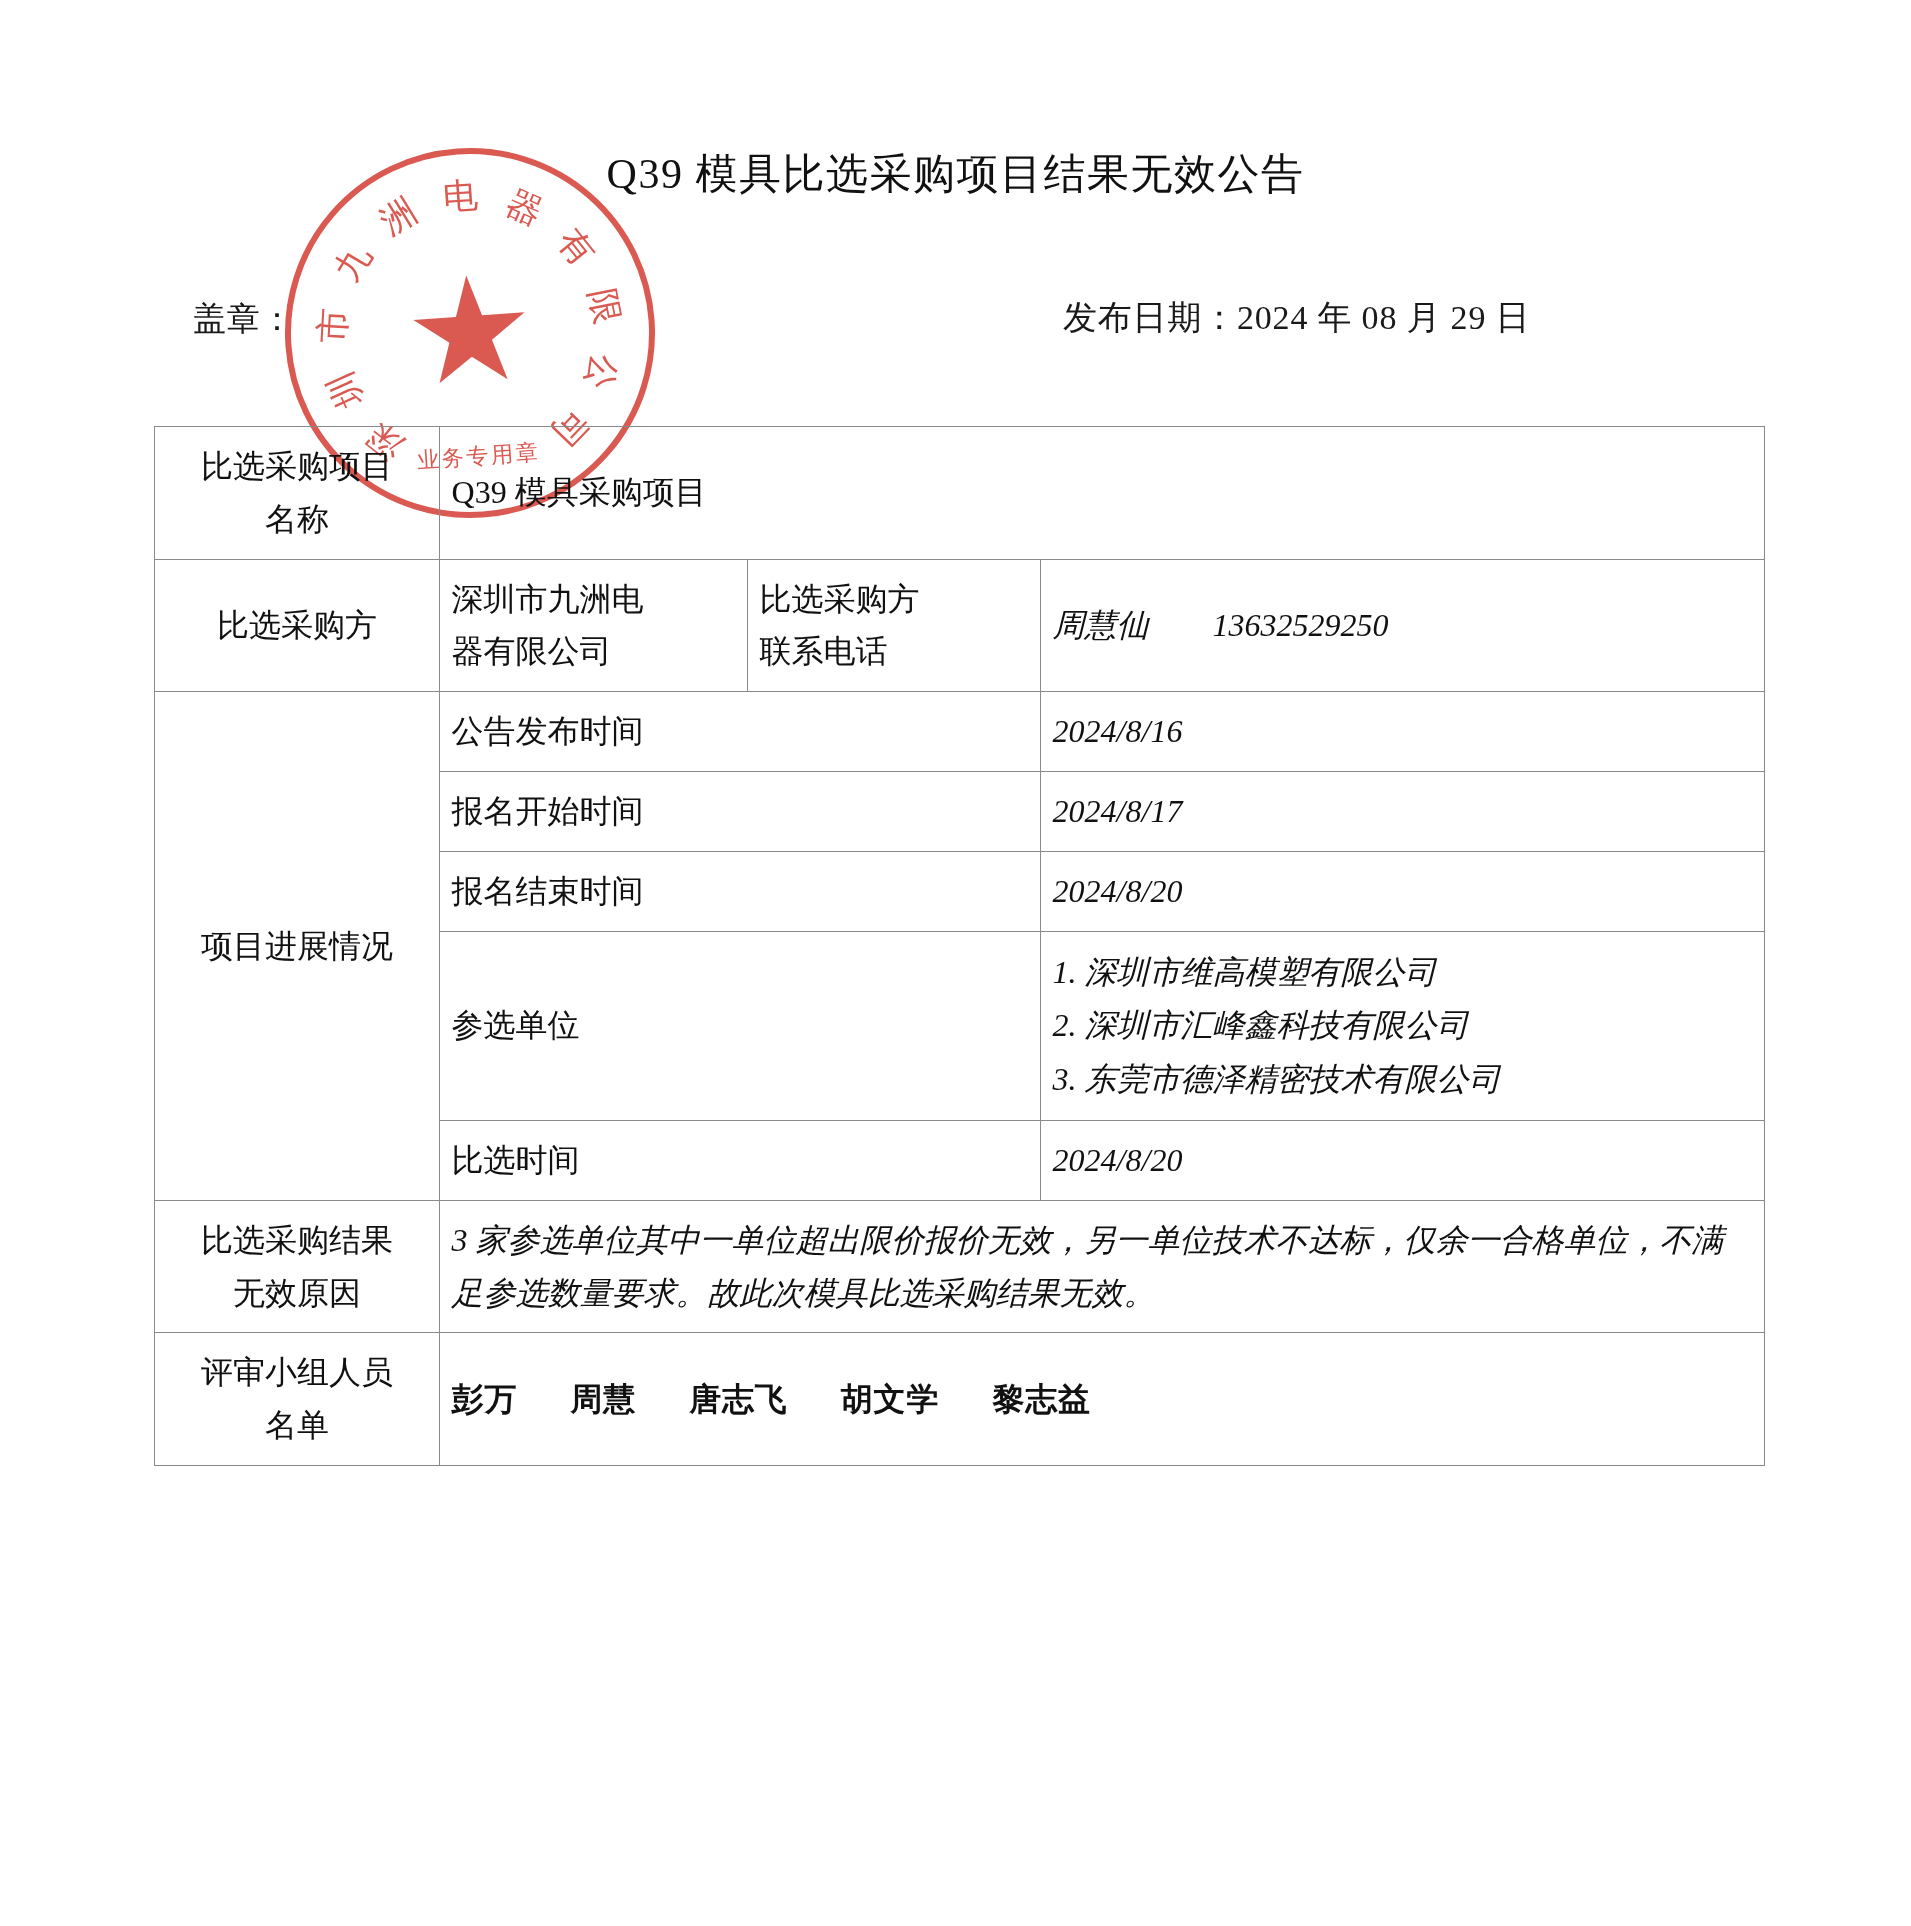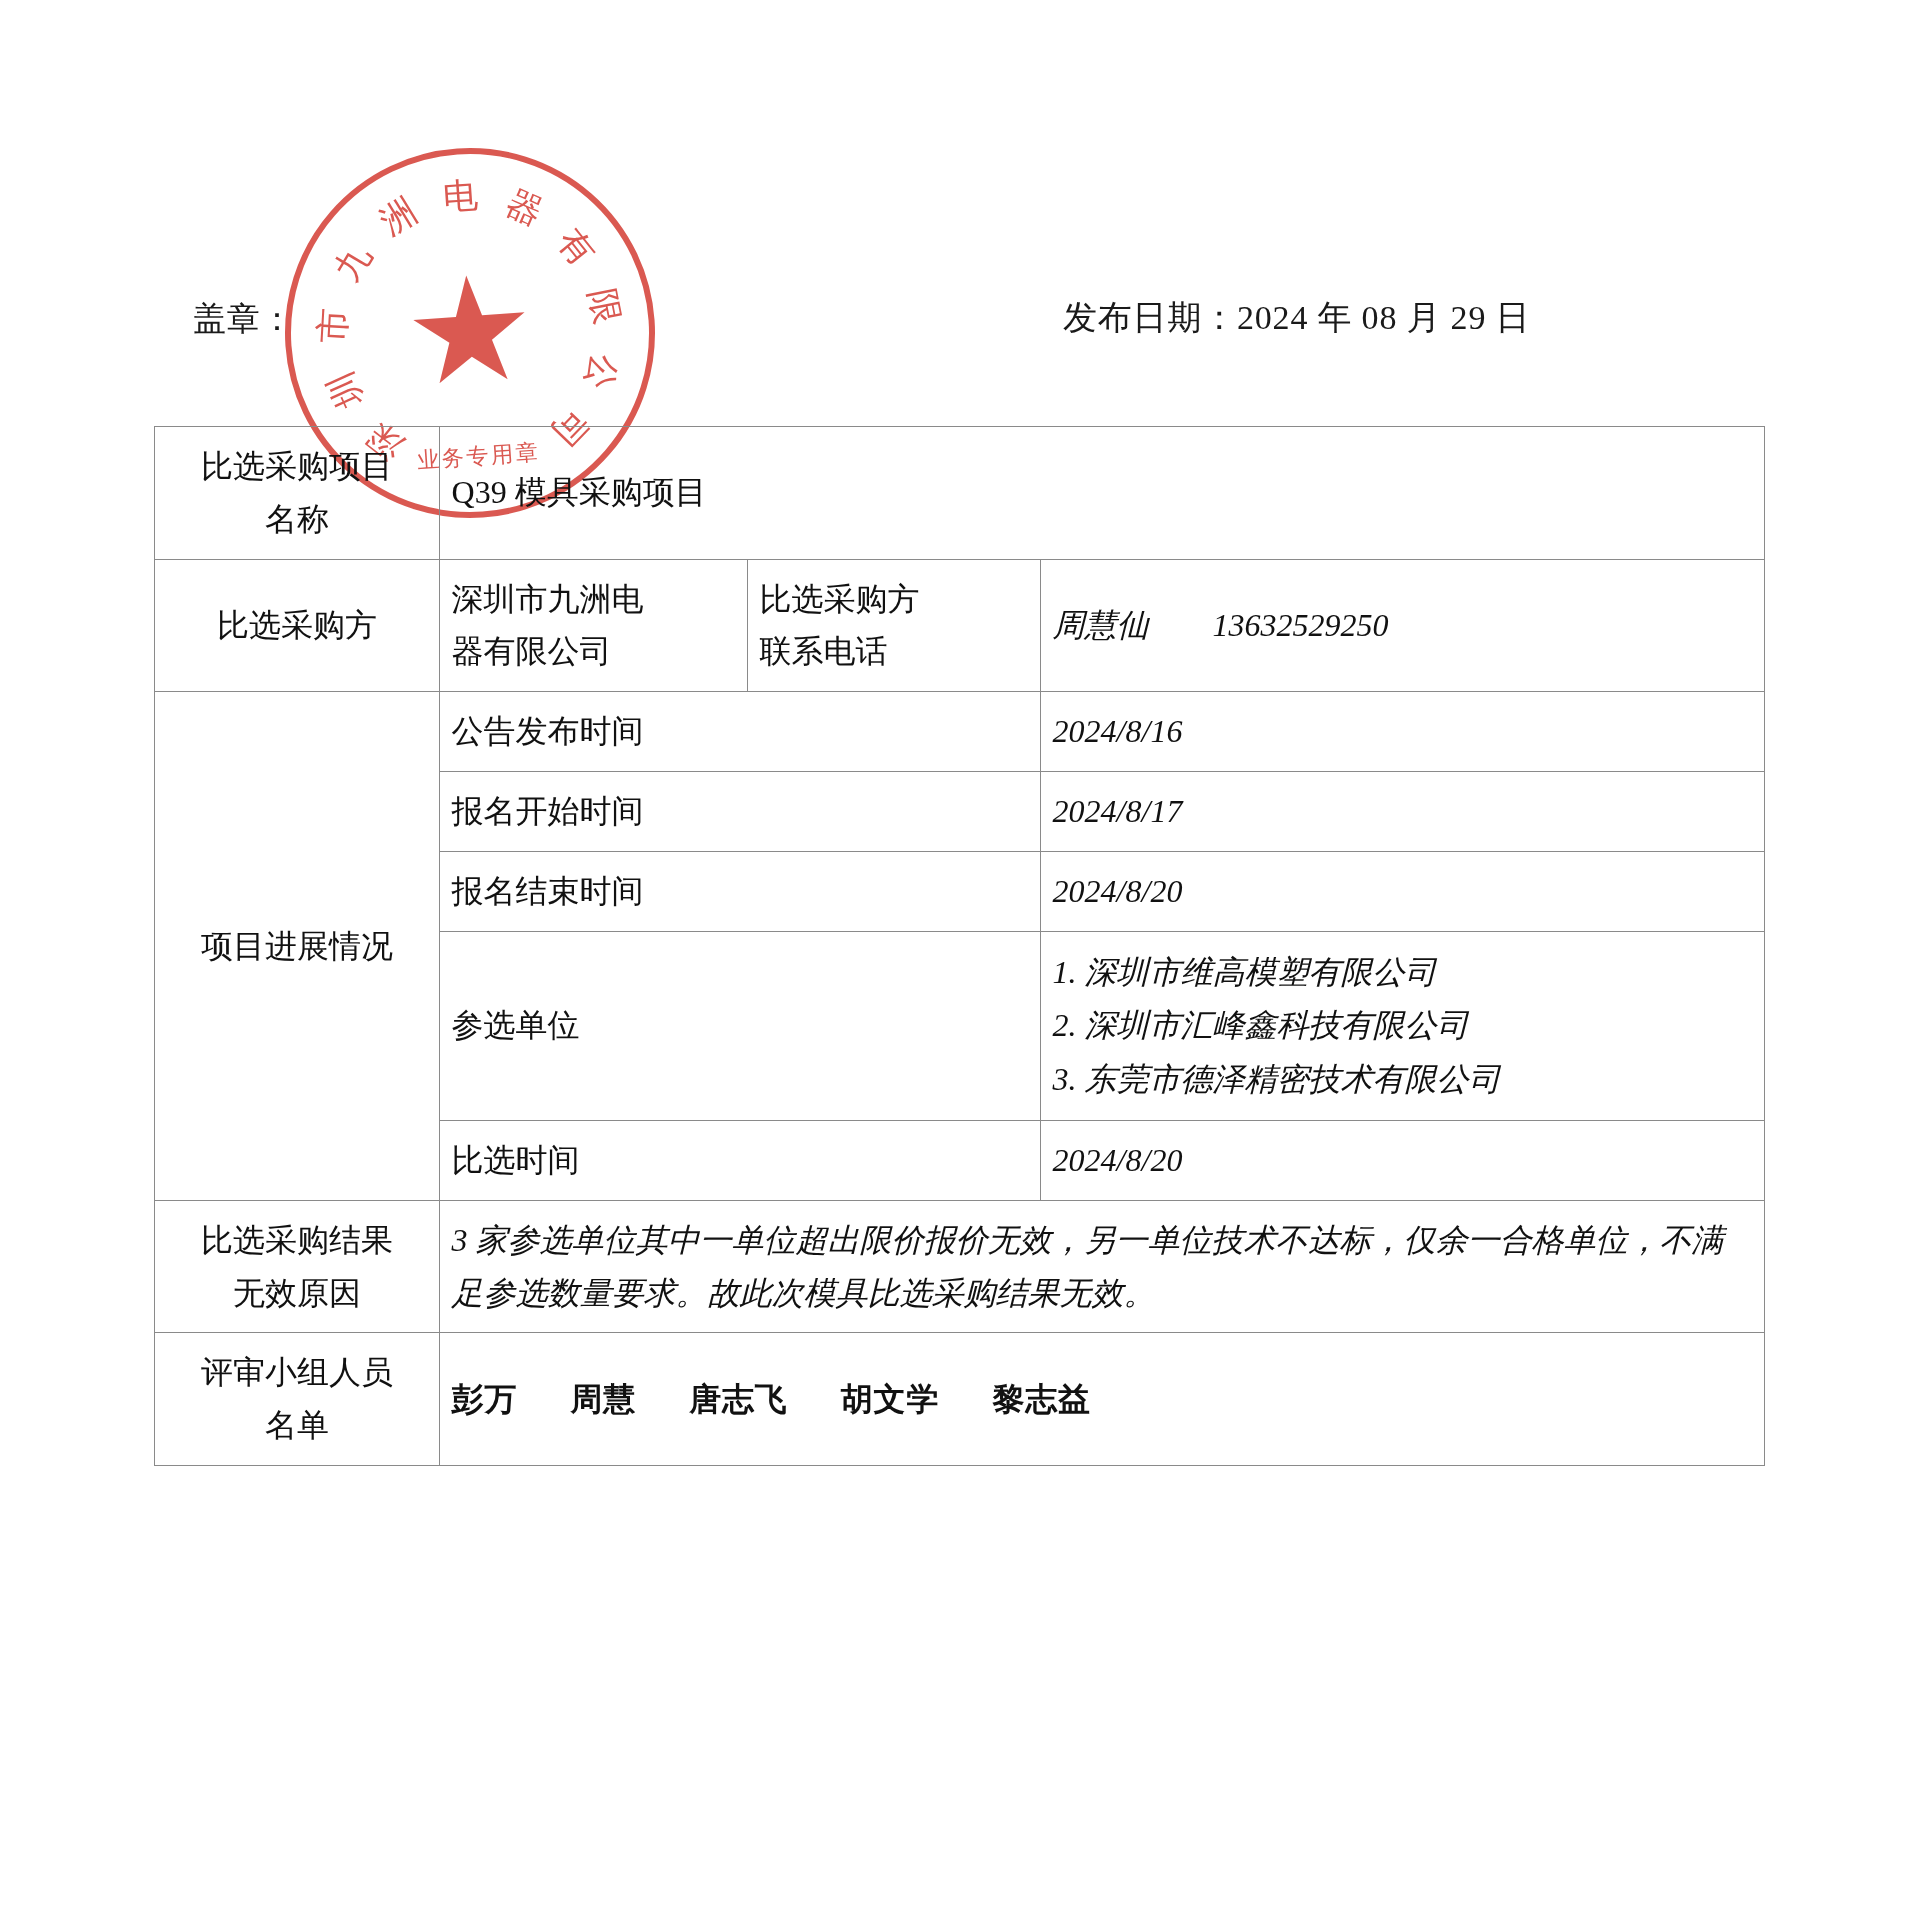--- a/index.html
+++ b/index.html
@@ -157,20 +157,21 @@
     letter-spacing: 0.8px;
     word-spacing: 11.6px;
     font-weight: bold;
   }
 </style>
 </head>
 <body>
 
 <div class="page">
 
+  <div class="doc-title">Q39 模具比选采购项目结果无效公告</div>
 
   <div class="header-row">
     <div class="seal-label">盖章：</div>
     <div class="publish-date">发布日期：2024 年 08 月 29 日</div>
   </div>
 
   <div class="seal">
     <div class="seal-star">★</div>
     <div class="seal-sub">业务专用章</div>
     <div class="seal-text" id="seal-arc">

